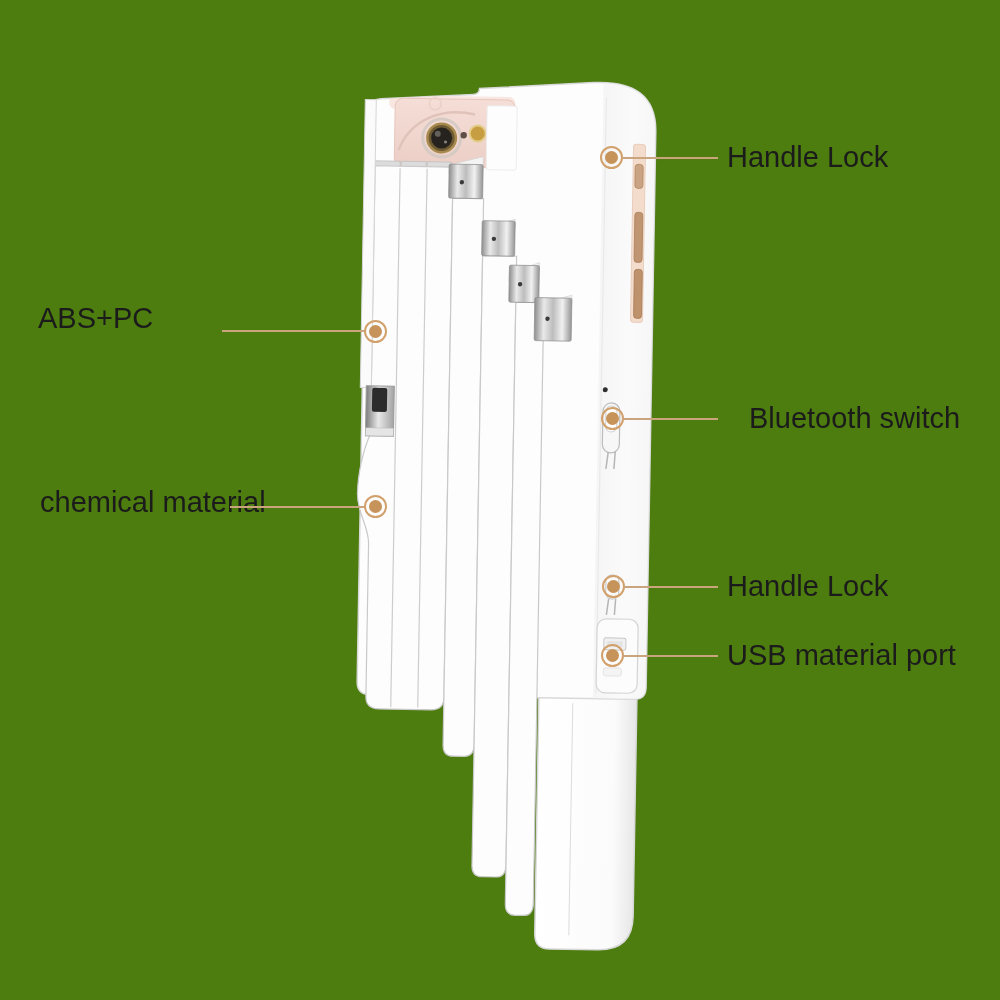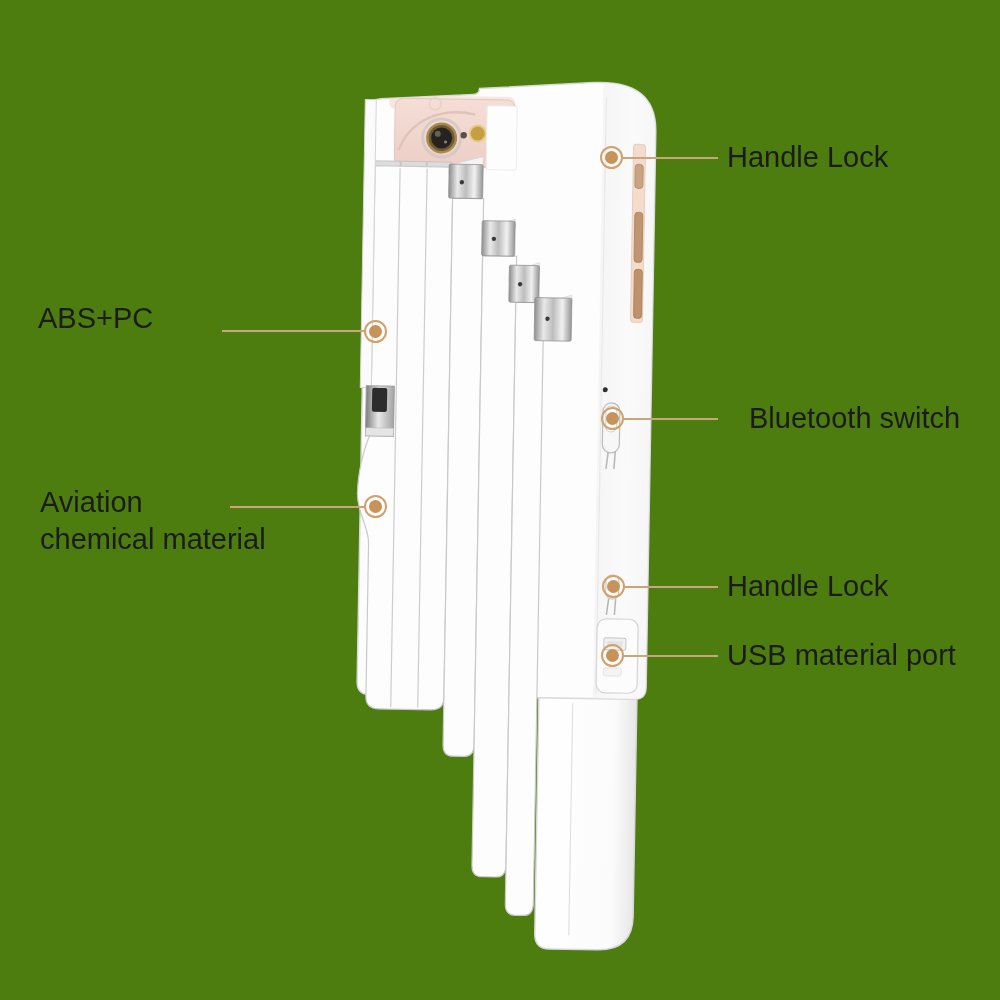--- a/index.html
+++ b/index.html
@@ -194,21 +194,20 @@
         <span class="core"></span>
       </span>
     <span class="lead" style="left:623px;top:418px;width:95px;"></span>
     <div class="lbl" style="left:701px;top:400px;margin-left:48px;">
       <span>Bluetooth switch</span>
     </div>
   </div>
 
   <div class="callout">
     <div class="lbl" style="left:40px;top:484px;">
-      <span>Aviation</span>
       <span>chemical material</span>
     </div>
     <span class="lead" style="left:230px;top:506px;width:136px;"></span>
     <span class="dot" style="left:364px;top:495px;">
         <span class="core"></span>
       </span>
   </div>
 
   <div class="callout">
     <span class="dot" style="left:602px;top:575px;">

